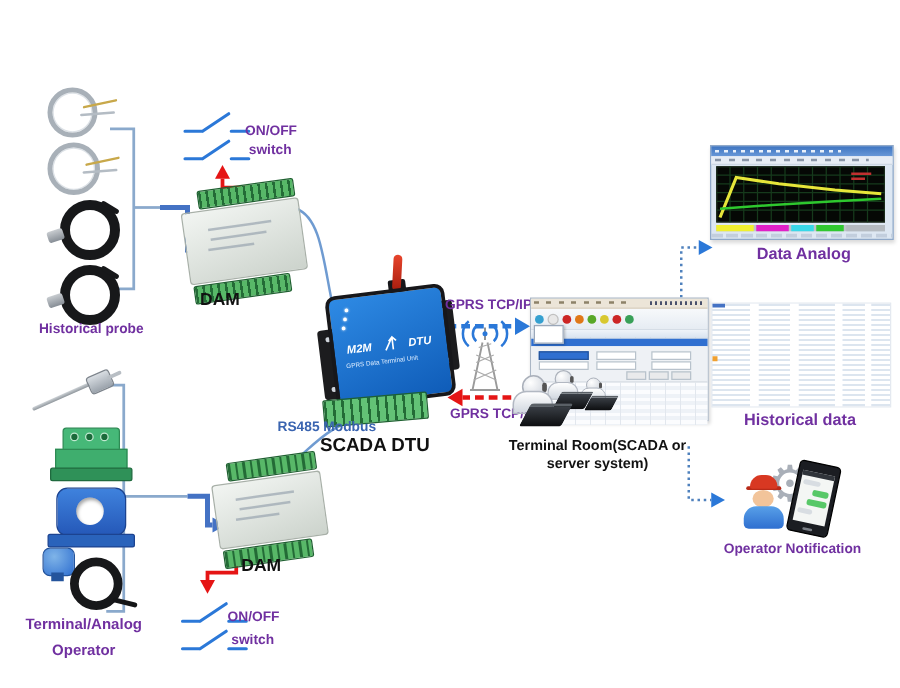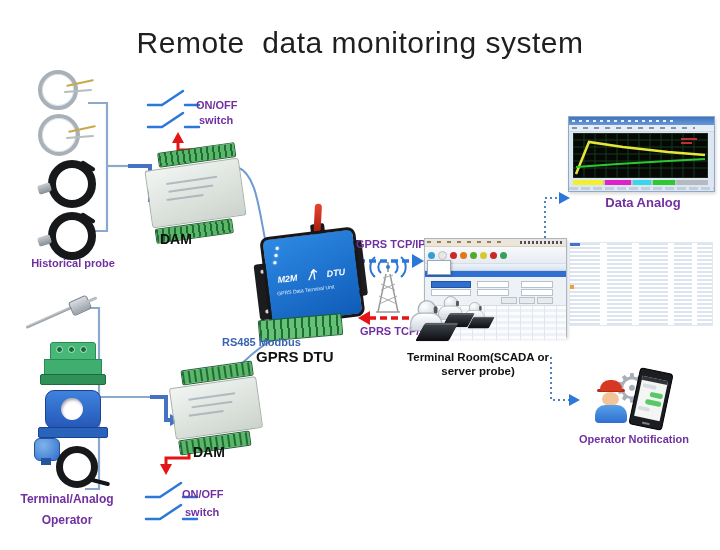--- a/index.html
+++ b/index.html
@@ -136,21 +136,20 @@
   .ph-screen{position:absolute;left:3px;top:7px;right:3px;bottom:8px;background:#f4f6f4;}
   .ph-head{position:absolute;left:0;top:0;width:100%;height:4px;background:#30343a;}
   .bub{position:absolute;border-radius:2px;}
   .ph-btn{position:absolute;left:12px;bottom:2px;width:8px;height:2px;background:#7a7f86;border-radius:1px;}
 </style>
 </head>
 <body>
 
 <div id="canvas">
 
-  <div class="title">Remote  data monitoring system</div>
 
   <svg class="wires" width="720" height="550" viewBox="0 0 720 550">
 
     <path class="lt" d="M88,103 H107 V231 H88"></path>
     <path class="lt" d="M107,166 H128"></path>
 
     <path class="ab" d="M128,166 H150 V200 H158"></path>
     <polygon class="fb" points="158,194 158,206 169,200"></polygon>
 
     <path class="ar" d="M199,157 V150 H178 V143"></path>
@@ -271,21 +270,21 @@
         <svg width="14" height="13">
           <path d="M3,12 L9,2 M9,2 V12 M6,5 L9,2 L12,5" stroke="#fff" stroke-width="1.3" fill="none"></path>
         </svg>
         <span>DTU</span>
       </div>
       <div class="dtu-sub">GPRS Data Terminal Unit</div>
     </div>
     <div class="dtu-term"></div>
   </div>
   <div class="bluelabel" style="left:222px;top:336px">RS485 Modbus</div>
-  <div class="blabel" style="left:256px;top:348px;font-size:15px">GPRS DTU</div>
+  <div class="blabel" style="left:256px;top:348px;font-size:15px">SCADA DTU</div>
 
   <div class="plabel" style="left:356px;top:238px">GPRS TCP/IP</div>
   <div class="plabel" style="left:360px;top:325px">GPRS TCP/IP</div>
 
   <div class="scada">
     <div class="sc-menu">
         <i></i>
         <b></b>
       </div>
     <div class="sc-tools">
@@ -327,21 +326,21 @@
         <div class="crl" style="left:8px;top:18px"></div>
       </div>
     <div class="crp" style="left:2px;top:6px;transform:scale(1.25)">
         <div class="crh" style="left:6px;top:0"></div>
         <div class="crb" style="left:0;top:10px"></div>
         <div class="crl" style="left:8px;top:18px"></div>
       </div>
   </div>
   <div class="blabel" style="left:402px;top:350px;width:152px;text-align:center;font-size:11.5px;line-height:14px">
     <div>Terminal Room(SCADA or</div>
-    <div>server probe)</div>
+    <div>server system)</div>
   </div>
 
   <div class="gw">
     <div class="gw-tb">
         <i></i>
       </div>
     <div class="gw-mb">
         <i></i>
       </div>
     <div class="gw-plot">
@@ -368,20 +367,21 @@
   <div class="plabel" style="left:588px;top:195px;width:110px;text-align:center;font-size:13px">Data Analog</div>
 
   <div class="hist">
     <span class="hgap" style="left:30px;width:7px"></span>
     <span class="hgap" style="left:62px;width:7px"></span>
     <span class="hgap" style="left:98px;width:6px"></span>
     <span class="hgap" style="left:122px;width:5px"></span>
     <span class="hhdr"></span>
     <span class="hmark"></span>
   </div>
+  <div class="plabel" style="left:585px;top:328px;width:110px;text-align:center;font-size:13px">Historical data</div>
 
   <div class="gear">⚙</div>
   <div class="worker">
     <div class="brim"></div>
       <div class="hat"></div>
     <div class="face"></div>
       <div class="torso"></div>
   </div>
   <div class="phone">
     <div class="ph-screen">

